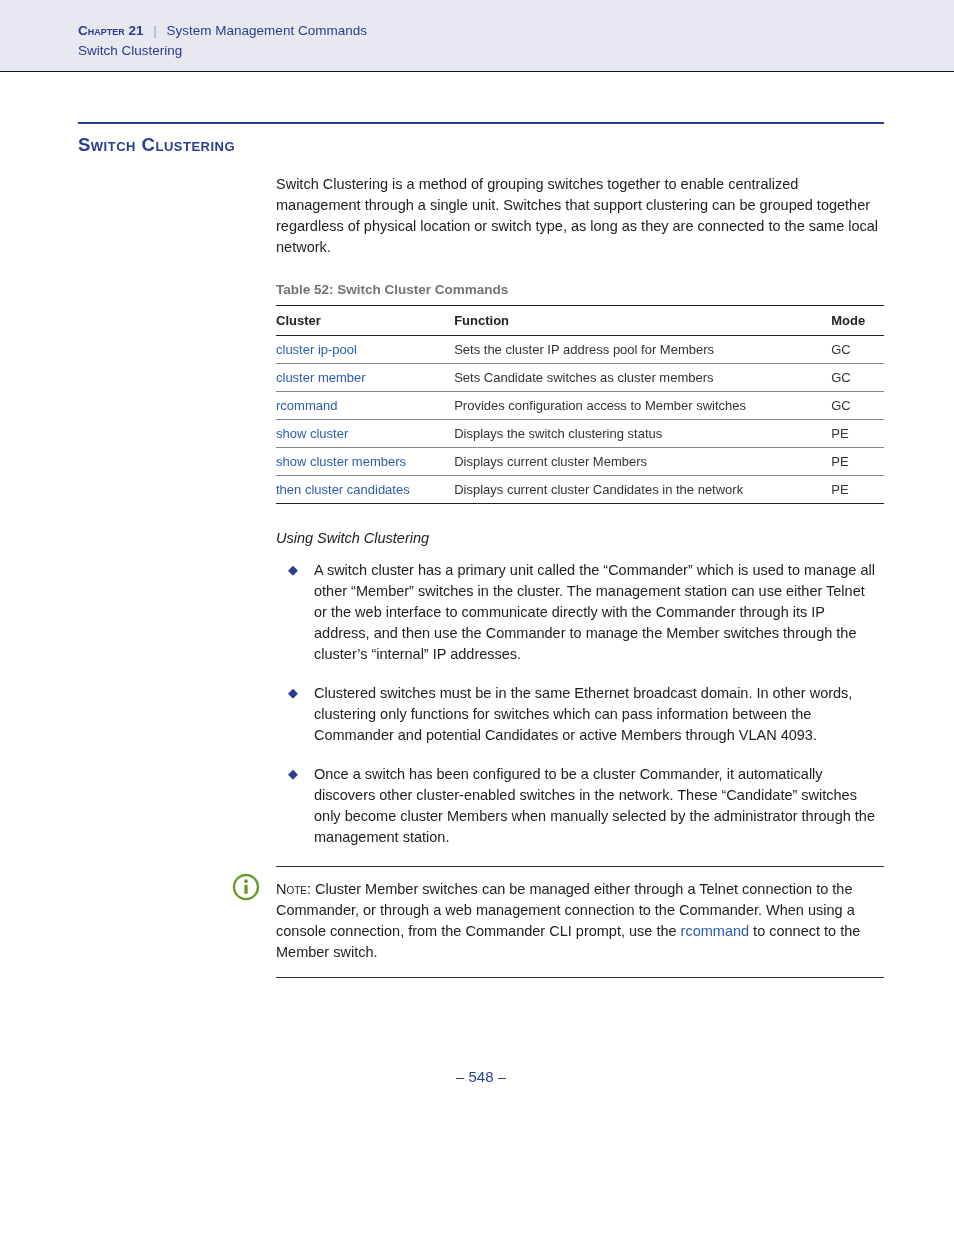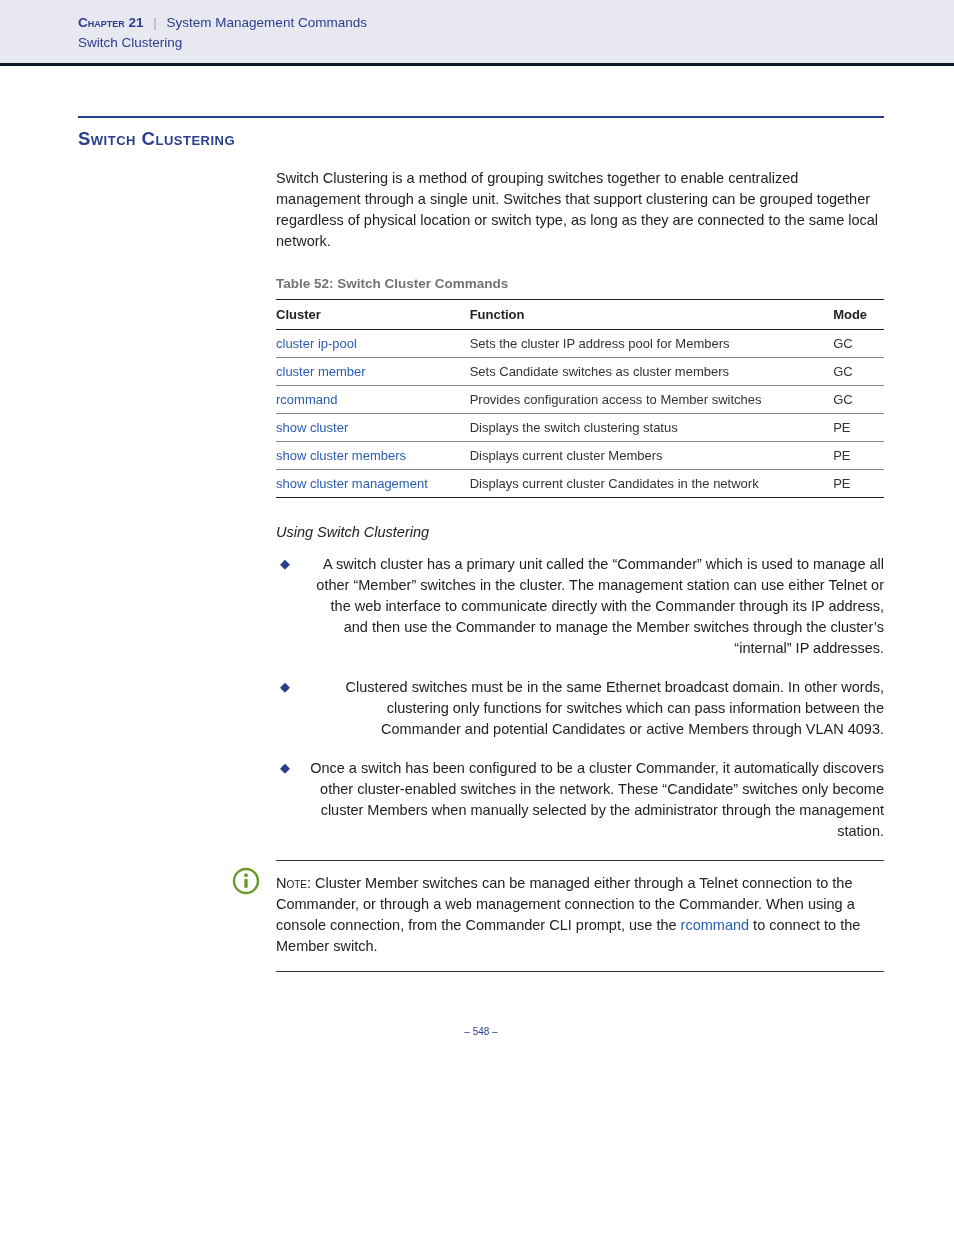--- a/index.html
+++ b/index.html
@@ -4,22 +4,22 @@
 <style>
   body {
     margin: 0;
     font-family: Verdana, Geneva, sans-serif;
     font-size: 14.5px;
     color: #333;
     background: #fff;
   }
   .header-band {
     background: #e8e8f0;
-    border-bottom: 3px solid #0f172a;
-    padding: 14px 0 10px 78px;
+    border-bottom: 1px solid #0f172a;
+    padding: 22px 0 10px 78px;
     font-size: 13.5px;
     line-height: 1.4;
   }
   .header-line1 { color: #2a3d8f; }
   .header-chapter { font-weight: bold; font-variant: small-caps; }
   .header-pipe { color: #9aa; margin: 0 6px; }
   .header-section { color: #2a3d8f; }
   .header-line2 { color: #2a3d8f; margin-top: 1px; }
   .page {
     padding: 50px 70px 40px 78px;
@@ -74,22 +74,21 @@
   .cmd-link { color: #2a5db0; }
   .subhead {
     font-style: italic;
     margin: 26px 0 14px 0;
     color: #222;
     font-size: 14.5px;
   }
   ul.diamond {
     list-style: none;
     padding: 0;
-    margin: 0;
-    text-align: right;
+    margin: 8px;
   }
   ul.diamond li {
     position: relative;
     padding-left: 30px;
     margin-bottom: 18px;
     line-height: 1.45;
     color: #222;
   }
   ul.diamond li::before {
     content: "◆";
@@ -120,22 +119,22 @@
     top: 6px;
     width: 28px;
     height: 28px;
   }
   .note-icon svg { width: 28px; height: 28px; }
   .note-label { font-weight: normal; font-variant: small-caps; }
   .inline-link { color: #2a5db0; }
   .footer {
     text-align: center;
     color: #2a3d8f;
-    font-size: 10px;
-    margin-top: 54px;
+    font-size: 15px;
+    margin-top: 90px;
   }
 </style>
 </head>
 <body>
 
 <div class="header-band">
   <div class="header-line1">
     <span class="header-chapter">Chapter 21</span>
     <span class="header-pipe">|</span>
     <span class="header-section">System Management Commands</span>
@@ -179,21 +178,21 @@
           <td><span class="cmd-link">show cluster</span></td>
           <td>Displays the switch clustering status</td>
           <td>PE</td>
         </tr>
         <tr>
           <td><span class="cmd-link">show cluster members</span></td>
           <td>Displays current cluster Members</td>
           <td>PE</td>
         </tr>
         <tr>
-          <td><span class="cmd-link">show cluster management</span></td>
+          <td><span class="cmd-link">then cluster candidates</span></td>
           <td>Displays current cluster Candidates in the network</td>
           <td>PE</td>
         </tr>
       </tbody>
     </table>
 
     <div class="subhead">Using Switch Clustering</div>
 
     <ul class="diamond">
       <li>A switch cluster has a primary unit called the “Commander” which is used to manage all other “Member” switches in the cluster. The management station can use either Telnet or the web interface to communicate directly with the Commander through its IP address, and then use the Commander to manage the Member switches through the cluster’s “internal” IP addresses.</li>

